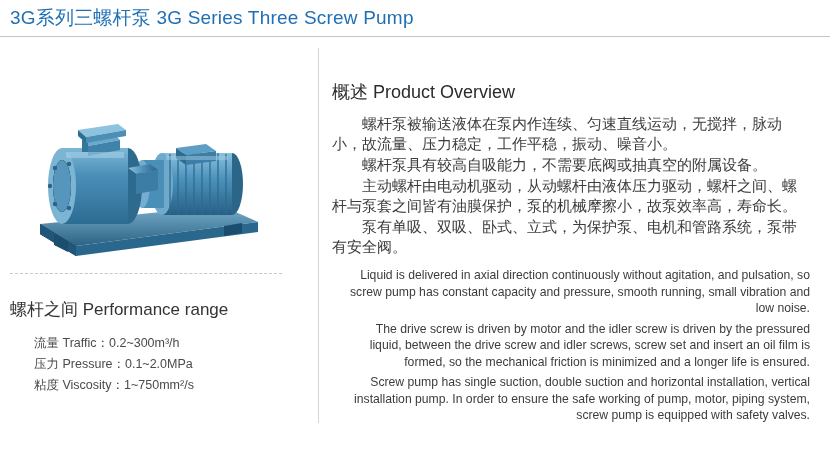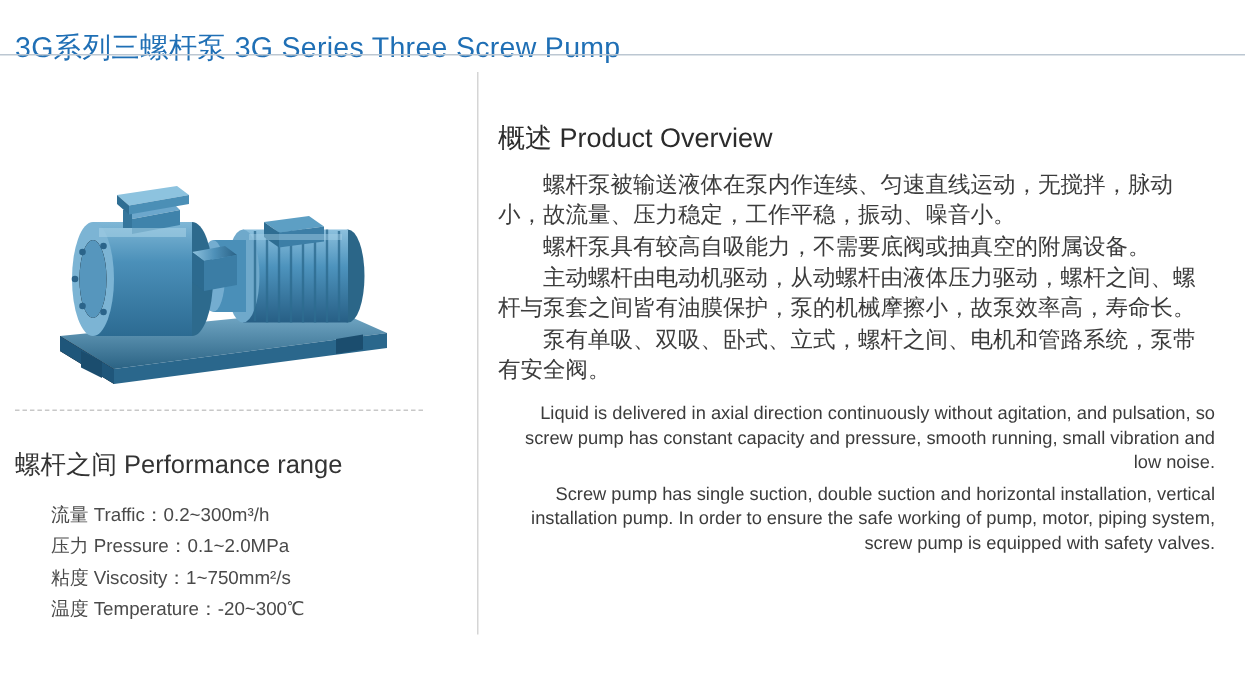--- a/index.html
+++ b/index.html
@@ -24,21 +24,21 @@
   .header {
     position: absolute;
     left: 0;
     top: 0;
     width: 830px;
     height: 38px;
   }
   .header-title {
     position: absolute;
     left: 10px;
-    top: 19px;
+    top: 5px;
     font-size: 19px;
     color: #1f6fb5;
     letter-spacing: 0.2px;
     white-space: nowrap;
     text-align: right;
   }
   .header-rule {
     position: absolute;
     left: 0;
     top: 36px;
@@ -230,38 +230,38 @@
 
     <div class="perf-title">
       <span class="cn">螺杆之间</span>
       <span>Performance range</span>
     </div>
 
     <div class="perf-list">
       <div class="perf-item">流量 Traffic：0.2~300m³/h</div>
       <div class="perf-item">压力 Pressure：0.1~2.0MPa</div>
       <div class="perf-item">粘度 Viscosity：1~750mm²/s</div>
-      <div class="perf-item">温度 Temperature：-20~300℃</div>
     </div>
   </div>
 
   <div class="v-divider"></div>
 
   <div class="right-col">
     <div class="overview-title">
       <span>概述</span>
       <span>Product Overview</span>
     </div>
 
     <div class="cn-block">
       <p class="cn-para">螺杆泵被输送液体在泵内作连续、匀速直线运动，无搅拌，脉动小，故流量、压力稳定，工作平稳，振动、噪音小。</p>
       <p class="cn-para">螺杆泵具有较高自吸能力，不需要底阀或抽真空的附属设备。</p>
       <p class="cn-para">主动螺杆由电动机驱动，从动螺杆由液体压力驱动，螺杆之间、螺杆与泵套之间皆有油膜保护，泵的机械摩擦小，故泵效率高，寿命长。</p>
-      <p class="cn-para">泵有单吸、双吸、卧式、立式，螺杆之间、电机和管路系统，泵带有安全阀。</p>
+      <p class="cn-para">泵有单吸、双吸、卧式、立式，为保护泵、电机和管路系统，泵带有安全阀。</p>
     </div>
 
     <div class="en-block">
       <p class="en-para">Liquid is delivered in axial direction continuously without agitation, and pulsation, so screw pump has constant capacity and pressure, smooth running, small vibration and low noise.</p>
+      <p class="en-para">The drive screw is driven by motor and the idler screw is driven by the pressured liquid, between the drive screw and idler screws, screw set and insert an oil film is formed, so the mechanical friction is minimized and a longer life is ensured.</p>
       <p class="en-para">Screw pump has single suction, double suction and horizontal installation, vertical installation pump. In order to ensure the safe working of pump, motor, piping system, screw pump is equipped with safety valves.</p>
     </div>
   </div>
 
 </div>
 
 </body></html>

